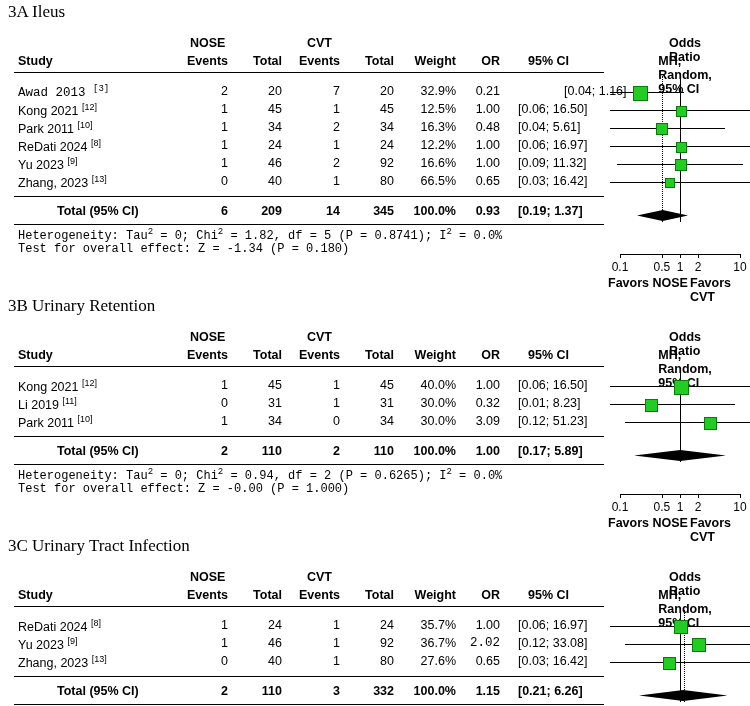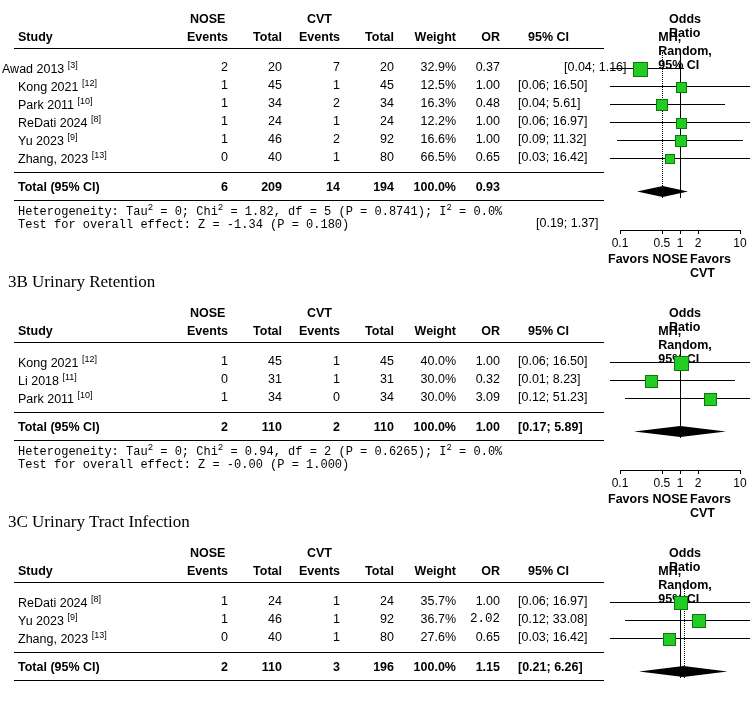--- a/index.html
+++ b/index.html
@@ -42,20 +42,21 @@
     font-family: "Liberation Sans", sans-serif;
   }
   .rowtext {
     position: absolute;
     font-size: 12.5px;
     font-family: "Liberation Sans", sans-serif;
     white-space: nowrap;
   }
   .rowtext.bold {
     font-weight: bold;
+    margin-left: 39px;
   }
   .sup {
     font-size: 9px;
     vertical-align: super;
   }
   .rule {
     position: absolute;
     height: 1px;
     background: #000000;
   }
@@ -109,45 +110,46 @@
     position: absolute;
     width: 0;
     border-left: 1px dotted #000000;
   }
 </style>
 </head>
 <body>
 
 <div id="root">
     <div class="panel">
+      <div class="panel-title">3A Ileus</div>
       <div class="plot" style="height: 270px;">
         <div class="hdr-group" style="left: 190px; top: 12px;">NOSE</div>
         <div class="hdr-group" style="left: 307px; top: 12px;">CVT</div>
         <div class="hdr-group" style="left: 685px; top: 12px; transform: translateX(-50%);">Odds Ratio</div>
         <div class="hdr-group" style="left: 685px; top: 30px; transform: translateX(-50%);">MH, Random, 95% CI</div>
         <div class="hdr-col" style="left: 18px; top: 30px;">Study</div>
         <div class="hdr-col" style="left: 108px; width: 120px; text-align: right; top: 30px;">Events</div>
         <div class="hdr-col" style="left: 162px; width: 120px; text-align: right; top: 30px;">Total</div>
         <div class="hdr-col" style="left: 220px; width: 120px; text-align: right; top: 30px;">Events</div>
         <div class="hdr-col" style="left: 274px; width: 120px; text-align: right; top: 30px;">Total</div>
         <div class="hdr-col" style="left: 336px; width: 120px; text-align: right; top: 30px;">Weight</div>
         <div class="hdr-col" style="left: 380px; width: 120px; text-align: right; top: 30px;">OR</div>
         <div class="hdr-col" style="left: 528px; top: 30px;">95% CI</div>
         <div class="rule" style="left: 14px; top: 48px; width: 590px;"></div>
         <div class="rule" style="left: 14px; top: 172px; width: 590px;"></div>
         <div class="rule" style="left: 14px; top: 200px; width: 590px;"></div>
         <div class="vline" style="left: 680px; top: 52px; height: 146px;"></div>
         <div class="vdash" style="left: 662.454px; top: 52px; height: 146px;"></div>
-        <div class="rowtext" style="left: 2px; top: 60px;"><span>Awad 2013</span> <span class="sup">[3]</span></div>
+        <div class="rowtext" style="left: 18px; top: 60px; font-family: Liberation Mono, monospace;"><span>Awad 2013</span> <span class="sup">[3]</span></div>
         <div class="numcell" style="left: 108px; width: 120px; text-align: right; top: 60px;">2</div>
         <div class="numcell" style="left: 162px; width: 120px; text-align: right; top: 60px;">20</div>
         <div class="numcell" style="left: 220px; width: 120px; text-align: right; top: 60px;">7</div>
         <div class="numcell" style="left: 274px; width: 120px; text-align: right; top: 60px;">20</div>
         <div class="numcell" style="left: 336px; width: 120px; text-align: right; top: 60px;">32.9%</div>
-        <div class="numcell" style="left: 380px; width: 120px; text-align: right; top: 60px;">0.37</div>
+        <div class="numcell" style="left: 380px; width: 120px; text-align: right; top: 60px;">0.21</div>
         <div class="cicell" style="left: 518px; top: 60px; padding-left: 46px;">[0.04; 1.16]</div>
         <div class="hline" style="left: 610.4px; top: 68px; width: 73.4675px;"></div>
         <div class="sq" style="left: 632.833px; top: 61.5px; width: 13px; height: 13px;"></div>
         <div class="rowtext" style="left: 18px; top: 78px;"><span>Kong 2021</span> <span class="sup">[12]</span></div>
         <div class="numcell" style="left: 108px; width: 120px; text-align: right; top: 78px;">1</div>
         <div class="numcell" style="left: 162px; width: 120px; text-align: right; top: 78px;">45</div>
         <div class="numcell" style="left: 220px; width: 120px; text-align: right; top: 78px;">1</div>
         <div class="numcell" style="left: 274px; width: 120px; text-align: right; top: 78px;">45</div>
         <div class="numcell" style="left: 336px; width: 120px; text-align: right; top: 78px;">12.5%</div>
         <div class="numcell" style="left: 380px; width: 120px; text-align: right; top: 78px;">1.00</div>
@@ -191,24 +193,24 @@
         <div class="numcell" style="left: 274px; width: 120px; text-align: right; top: 150px;">80</div>
         <div class="numcell" style="left: 336px; width: 120px; text-align: right; top: 150px;">66.5%</div>
         <div class="numcell" style="left: 380px; width: 120px; text-align: right; top: 150px;">0.65</div>
         <div class="cicell" style="left: 518px; top: 150px;">[0.03; 16.42]</div>
         <div class="hline" style="left: 610.4px; top: 158px; width: 139.2px;"></div>
         <div class="sq" style="left: 664.775px; top: 154px; width: 8px; height: 8px;"></div>
         <div class="rowtext bold" style="left: 18px; top: 180px;">Total (95% CI)</div>
         <div class="numcell" style="left: 108px; width: 120px; text-align: right; top: 180px; font-weight: bold;">6</div>
         <div class="numcell" style="left: 162px; width: 120px; text-align: right; top: 180px; font-weight: bold;">209</div>
         <div class="numcell" style="left: 220px; width: 120px; text-align: right; top: 180px; font-weight: bold;">14</div>
-        <div class="numcell" style="left: 274px; width: 120px; text-align: right; top: 180px; font-weight: bold;">194</div>
+        <div class="numcell" style="left: 274px; width: 120px; text-align: right; top: 180px; font-weight: bold;">345</div>
         <div class="numcell" style="left: 336px; width: 120px; text-align: right; top: 180px; font-weight: bold;">100.0%</div>
         <div class="numcell" style="left: 380px; width: 120px; text-align: right; top: 180px; font-weight: bold;">0.93</div>
-        <div class="cicell" style="left: 536px; top: 180px; font-weight: normal; margin-top: 36px;">[0.19; 1.37]</div>
+        <div class="cicell" style="left: 518px; top: 180px; font-weight: bold;">[0.19; 1.37]</div>
         <div style="position: absolute; left: 636.725px; top: 182.5px; width: 51.478px; height: 11px;"><svg width="51.478017972214616" height="11">
             <polygon points="0,5.5 25.728994508706364,0 51.478017972214616,5.5 25.728994508706364,11" fill="#000000"></polygon>
           </svg></div>
         <div class="stat-line" style="left: 18px; top: 203px;">Heterogeneity: Tau<span class="sup">2</span> = 0; Chi<span class="sup">2</span> = 1.82, df = 5 (P = 0.8741); I<span class="sup">2</span> = 0.0%</div>
         <div class="stat-line" style="left: 18px; top: 218px;">Test for overall effect: Z = -1.34 (P = 0.180)</div>
         <div class="vline" style="left: 620px; top: 230px; height: 4px;"></div>
         <div class="axis-label" style="left: 600px; width: 40px; top: 236px;">0.1</div>
         <div class="vline" style="left: 661.938px; top: 230px; height: 4px;"></div>
         <div class="axis-label" style="left: 641.938px; width: 40px; top: 236px;">0.5</div>
         <div class="vline" style="left: 680px; top: 230px; height: 4px;"></div>
@@ -245,21 +247,21 @@
         <div class="rowtext" style="left: 18px; top: 60px;"><span>Kong 2021</span> <span class="sup">[12]</span></div>
         <div class="numcell" style="left: 108px; width: 120px; text-align: right; top: 60px;">1</div>
         <div class="numcell" style="left: 162px; width: 120px; text-align: right; top: 60px;">45</div>
         <div class="numcell" style="left: 220px; width: 120px; text-align: right; top: 60px;">1</div>
         <div class="numcell" style="left: 274px; width: 120px; text-align: right; top: 60px;">45</div>
         <div class="numcell" style="left: 336px; width: 120px; text-align: right; top: 60px;">40.0%</div>
         <div class="numcell" style="left: 380px; width: 120px; text-align: right; top: 60px;">1.00</div>
         <div class="cicell" style="left: 518px; top: 60px;">[0.06; 16.50]</div>
         <div class="hline" style="left: 610.4px; top: 68px; width: 139.2px;"></div>
         <div class="sq" style="left: 673.5px; top: 61.5px; width: 13px; height: 13px;"></div>
-        <div class="rowtext" style="left: 18px; top: 78px;"><span>Li 2018</span> <span class="sup">[11]</span></div>
+        <div class="rowtext" style="left: 18px; top: 78px;"><span>Li 2019</span> <span class="sup">[11]</span></div>
         <div class="numcell" style="left: 108px; width: 120px; text-align: right; top: 78px;">0</div>
         <div class="numcell" style="left: 162px; width: 120px; text-align: right; top: 78px;">31</div>
         <div class="numcell" style="left: 220px; width: 120px; text-align: right; top: 78px;">1</div>
         <div class="numcell" style="left: 274px; width: 120px; text-align: right; top: 78px;">31</div>
         <div class="numcell" style="left: 336px; width: 120px; text-align: right; top: 78px;">30.0%</div>
         <div class="numcell" style="left: 380px; width: 120px; text-align: right; top: 78px;">0.32</div>
         <div class="cicell" style="left: 518px; top: 78px;">[0.01; 8.23]</div>
         <div class="hline" style="left: 610.4px; top: 86px; width: 124.524px;"></div>
         <div class="sq" style="left: 644.809px; top: 80.5px; width: 11px; height: 11px;"></div>
         <div class="rowtext" style="left: 18px; top: 96px;"><span>Park 2011</span> <span class="sup">[10]</span></div>
@@ -347,21 +349,21 @@
         <div class="numcell" style="left: 274px; width: 120px; text-align: right; top: 96px;">80</div>
         <div class="numcell" style="left: 336px; width: 120px; text-align: right; top: 96px;">27.6%</div>
         <div class="numcell" style="left: 380px; width: 120px; text-align: right; top: 96px;">0.65</div>
         <div class="cicell" style="left: 518px; top: 96px;">[0.03; 16.42]</div>
         <div class="hline" style="left: 610.4px; top: 104px; width: 139.2px;"></div>
         <div class="sq" style="left: 663.275px; top: 98.5px; width: 11px; height: 11px;"></div>
         <div class="rowtext bold" style="left: 18px; top: 126px;">Total (95% CI)</div>
         <div class="numcell" style="left: 108px; width: 120px; text-align: right; top: 126px; font-weight: bold;">2</div>
         <div class="numcell" style="left: 162px; width: 120px; text-align: right; top: 126px; font-weight: bold;">110</div>
         <div class="numcell" style="left: 220px; width: 120px; text-align: right; top: 126px; font-weight: bold;">3</div>
-        <div class="numcell" style="left: 274px; width: 120px; text-align: right; top: 126px; font-weight: bold;">196</div>
+        <div class="numcell" style="left: 274px; width: 120px; text-align: right; top: 126px; font-weight: bold;">332</div>
         <div class="numcell" style="left: 336px; width: 120px; text-align: right; top: 126px; font-weight: bold;">100.0%</div>
         <div class="numcell" style="left: 380px; width: 120px; top: 126px; font-weight: bold;">1.15</div>
         <div class="cicell" style="left: 518px; top: 126px; font-weight: bold;">[0.21; 6.26]</div>
         <div style="position: absolute; left: 639.333px; top: 128.5px; width: 88.4613px; height: 11px;"><svg width="88.46130230859058" height="11">
             <polygon points="0,5.5 44.30871273718151,0 88.46130230859058,5.5 44.30871273718151,11" fill="#000000"></polygon>
           </svg></div>
       </div>
     </div>
   </div>
 

